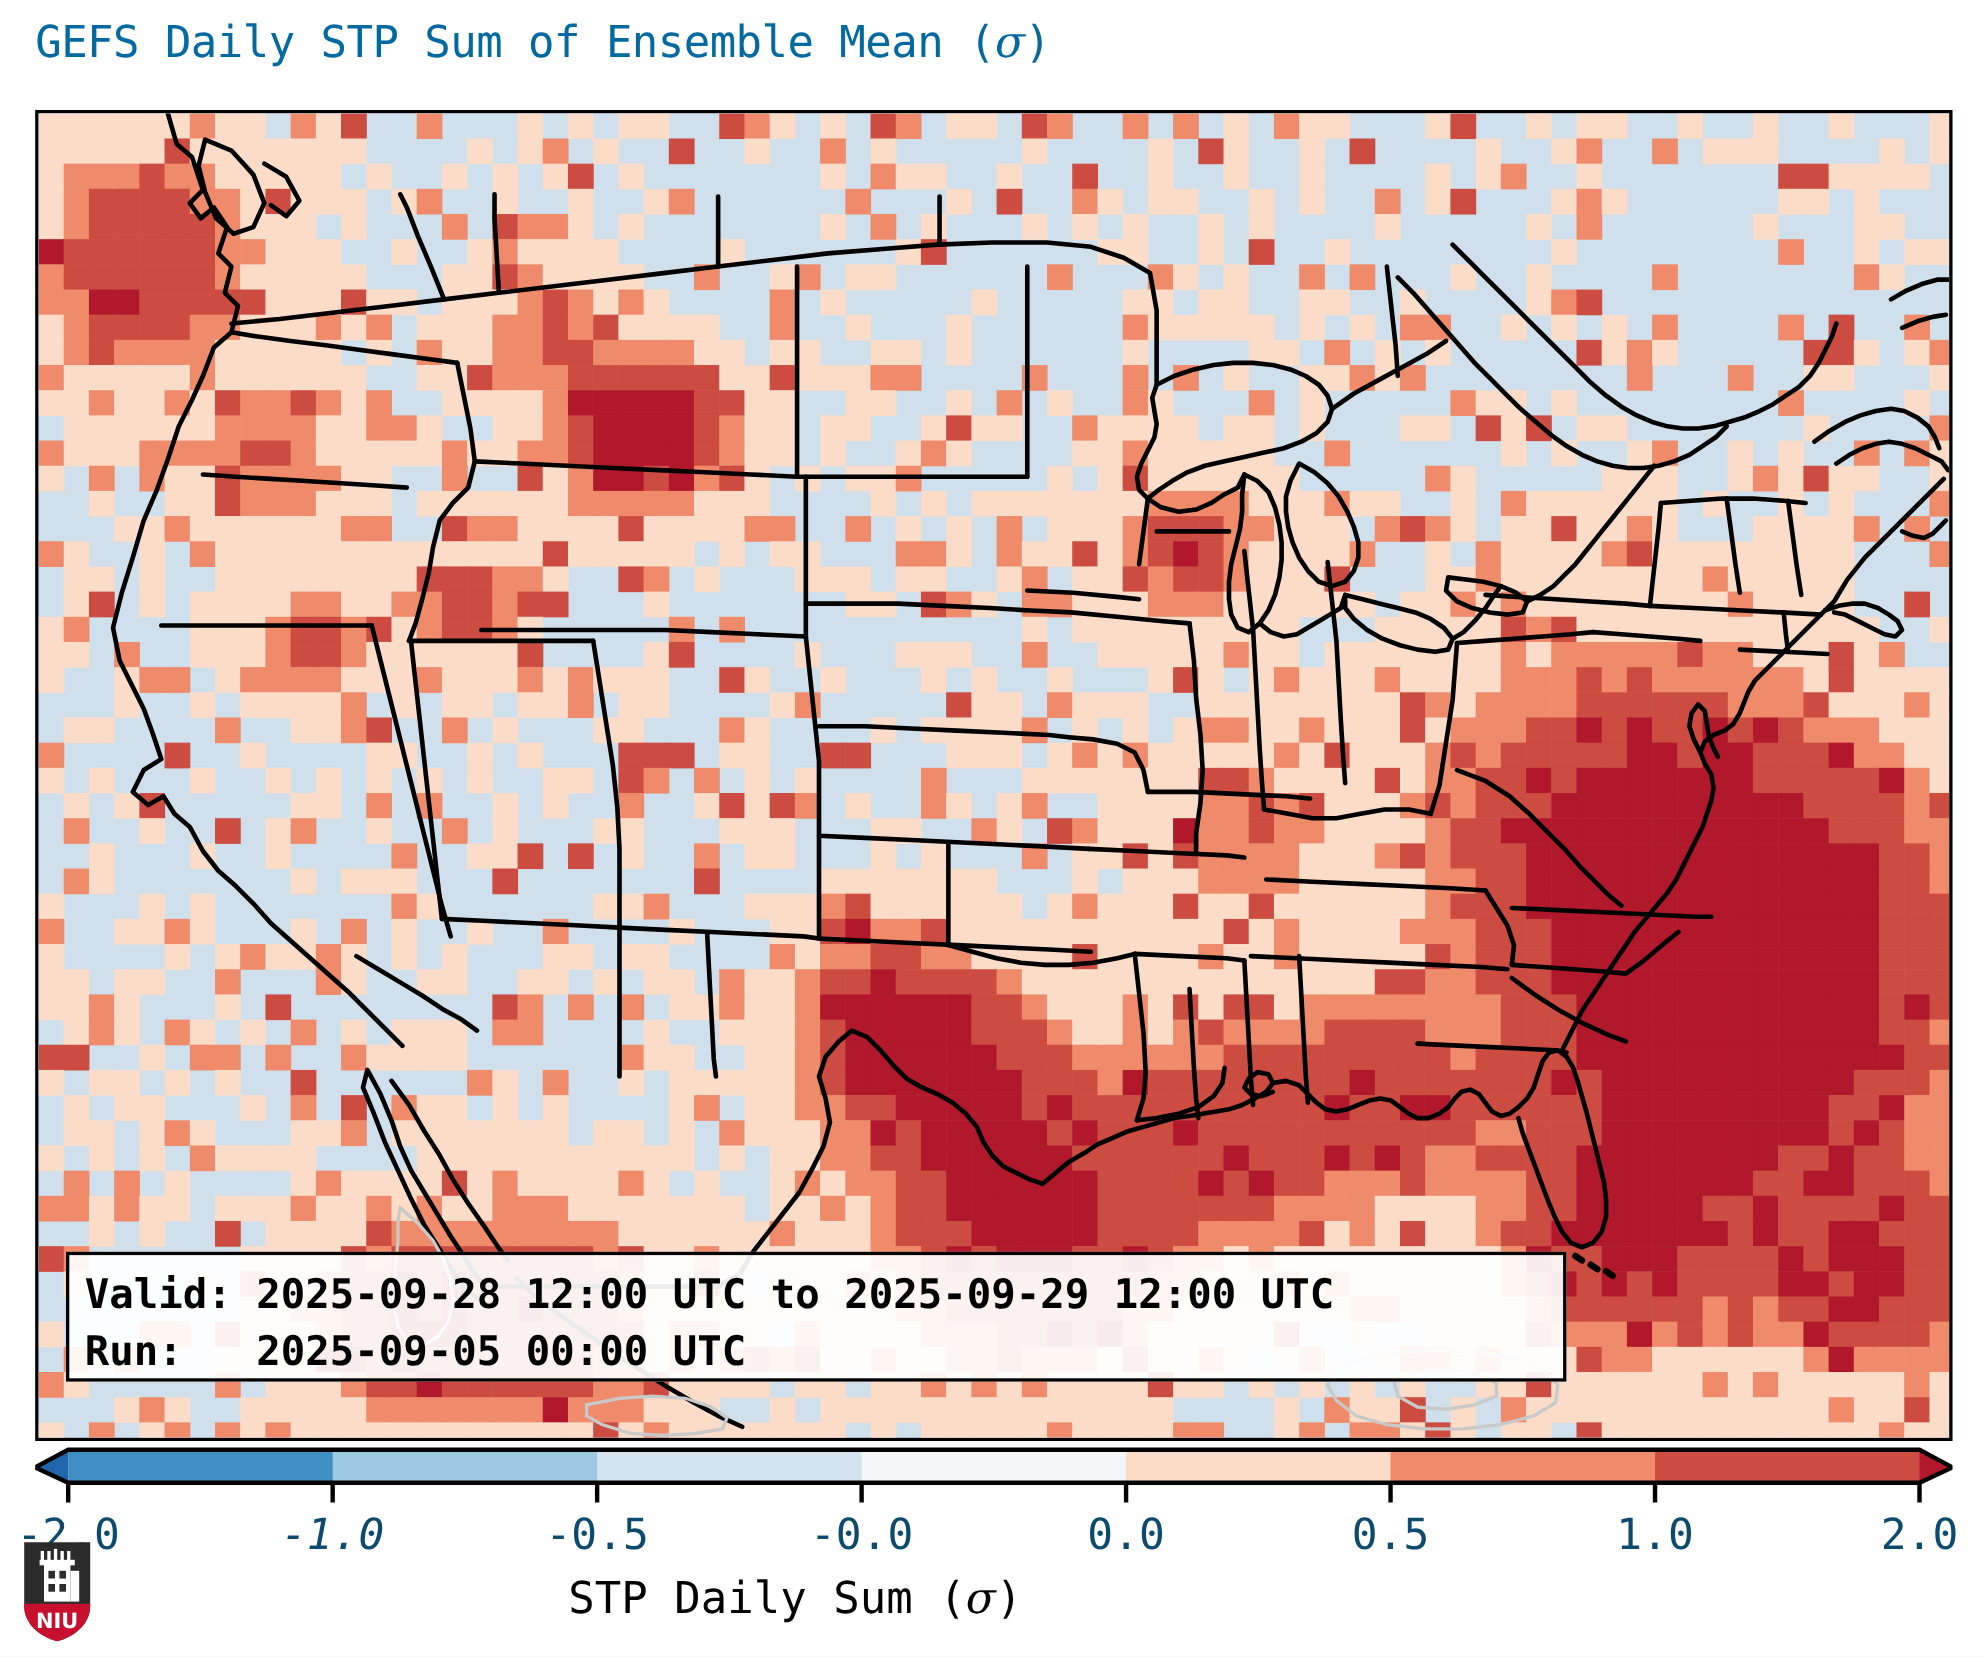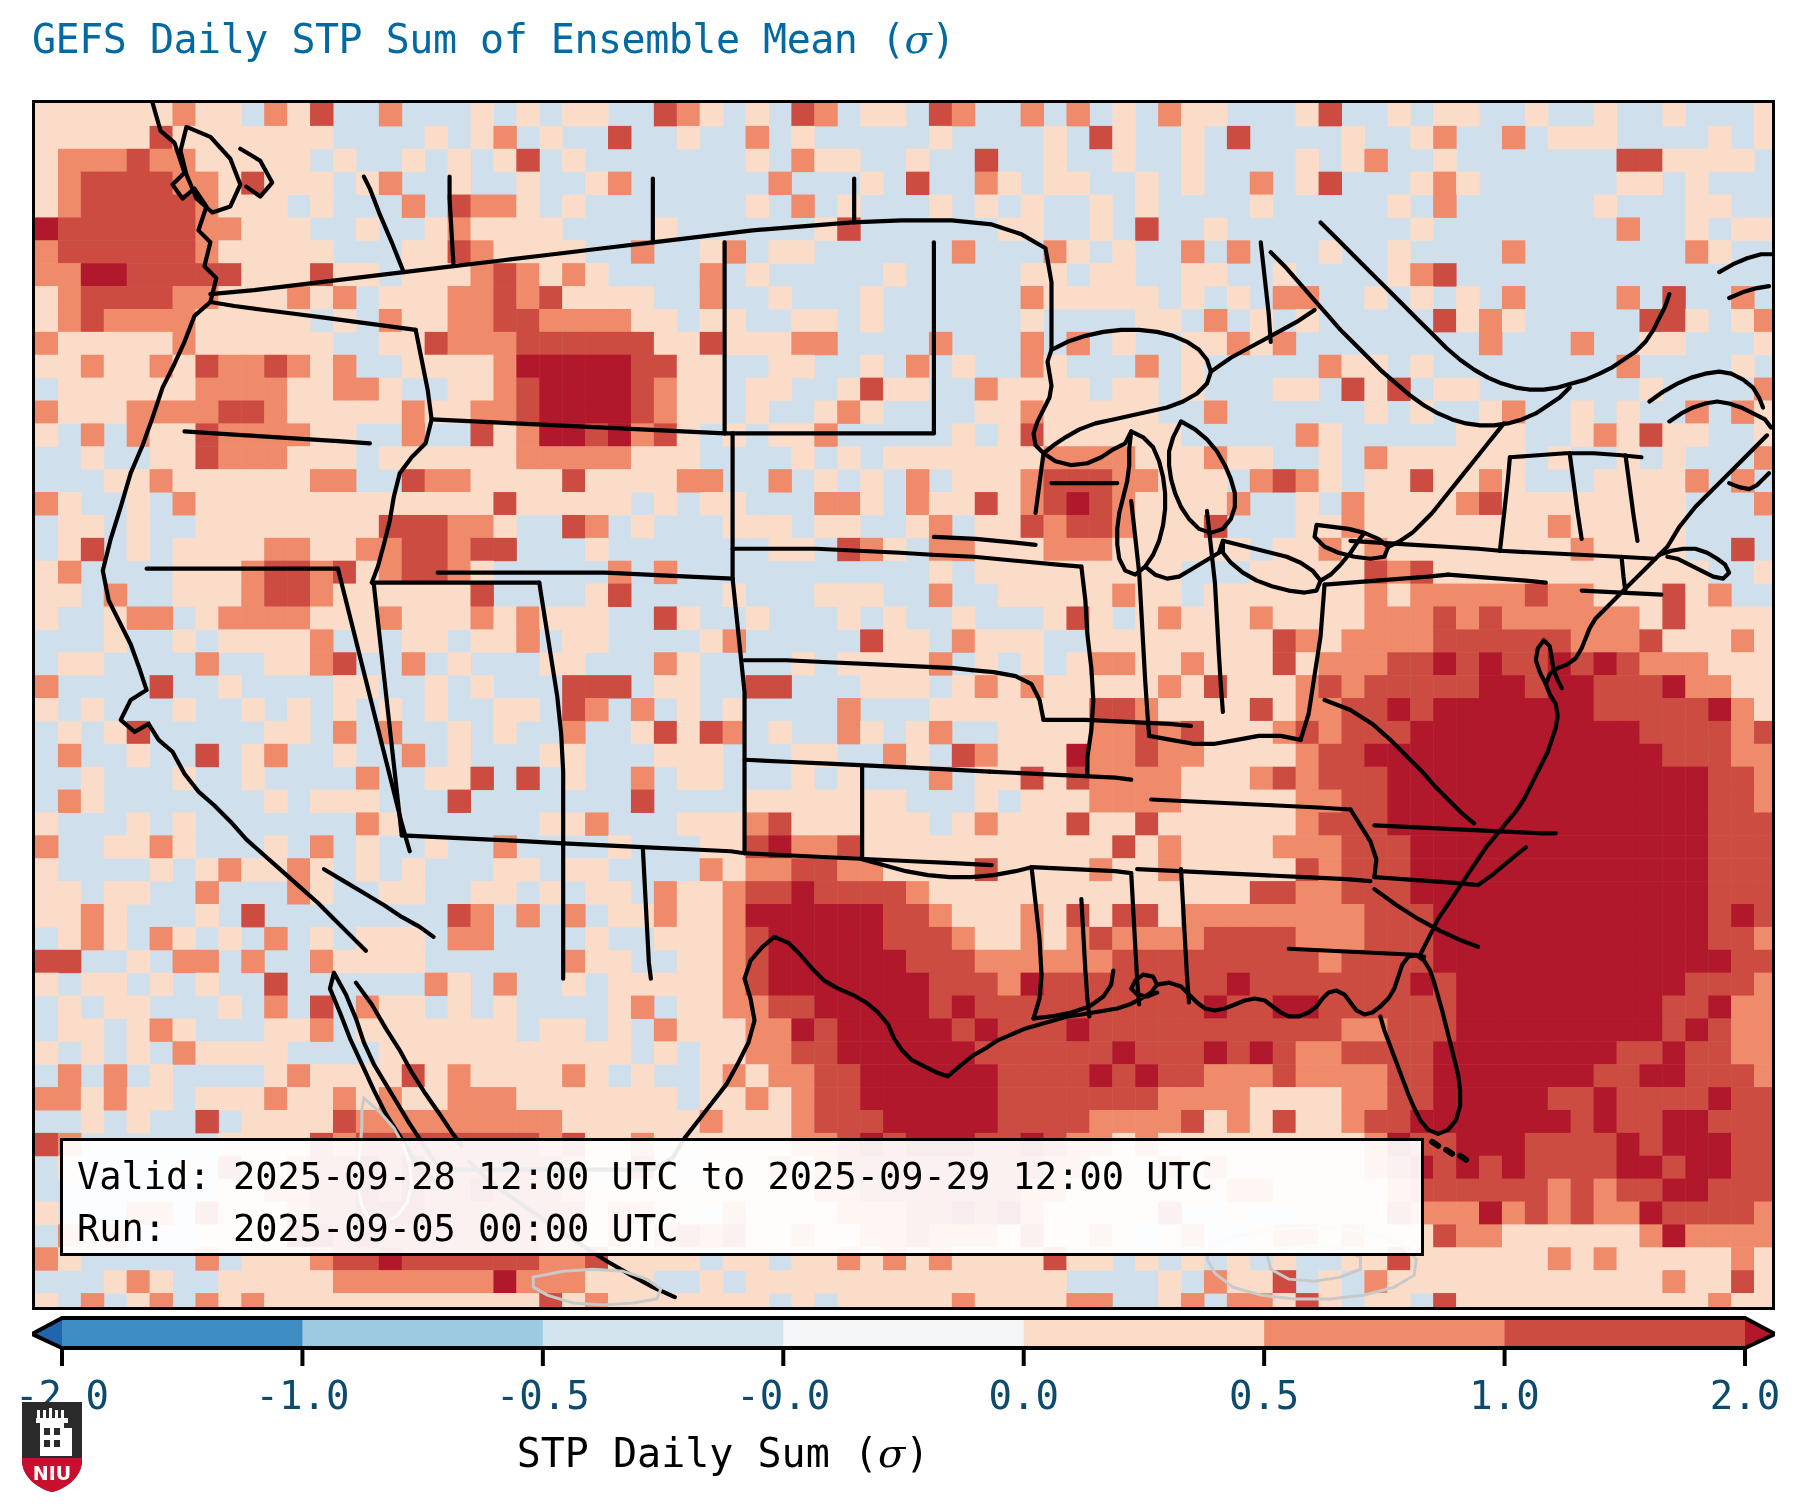--- a/index.html
+++ b/index.html
@@ -64,20 +64,21 @@
     box-sizing: border-box;
     padding: 10px 14px 0 14px;
     z-index: 6;
   }
   #info-box .line {
     font-size: 37px;
     line-height: 52px;
     color: #000000;
     white-space: pre;
     font-family: "DejaVu Sans Mono", "Liberation Mono", monospace;
+    font-weight: bold;
   }
 
   
   #colorbar-wrap {
     position: absolute;
     left: 32px;
     top: 1314px;
     width: 1743px;
     height: 42px;
   }
@@ -3256,21 +3257,21 @@
       <line x1="510.85714285714283" x2="510.85714285714283" y1="34" y2="52" stroke="#000000" stroke-width="4"></line>
       <line x1="751.2857142857142" x2="751.2857142857142" y1="34" y2="52" stroke="#000000" stroke-width="4"></line>
       <line x1="991.7142857142857" x2="991.7142857142857" y1="34" y2="52" stroke="#000000" stroke-width="4"></line>
       <line x1="1232.142857142857" x2="1232.142857142857" y1="34" y2="52" stroke="#000000" stroke-width="4"></line>
       <line x1="1472.5714285714284" x2="1472.5714285714284" y1="34" y2="52" stroke="#000000" stroke-width="4"></line>
       <line x1="1713" x2="1713" y1="34" y2="52" stroke="#000000" stroke-width="4"></line>
     </svg>
 </div>
 <div id="cb-ticklabels">
     <div class="tick-label" style="left: 30px;">-2.0</div>
-    <div class="tick-label" style="left: 270.429px;">-1.0</div>
+    <div class="tick-label" style="left: 270.429px; font-style: italic;">-1.0</div>
     <div class="tick-label" style="left: 510.857px;">-0.5</div>
     <div class="tick-label" style="left: 751.286px;">-0.0</div>
     <div class="tick-label" style="left: 991.714px;">0.0</div>
     <div class="tick-label" style="left: 1232.14px;">0.5</div>
     <div class="tick-label" style="left: 1472.57px;">1.0</div>
     <div class="tick-label" style="left: 1713px;">2.0</div>
   </div>
 <div id="cb-axis-label"><span>STP Daily Sum (</span><span class="sigma">σ</span><span>)</span></div>
 
 <svg id="niu-logo" viewBox="0 0 68 96" xmlns="http://www.w3.org/2000/svg">

